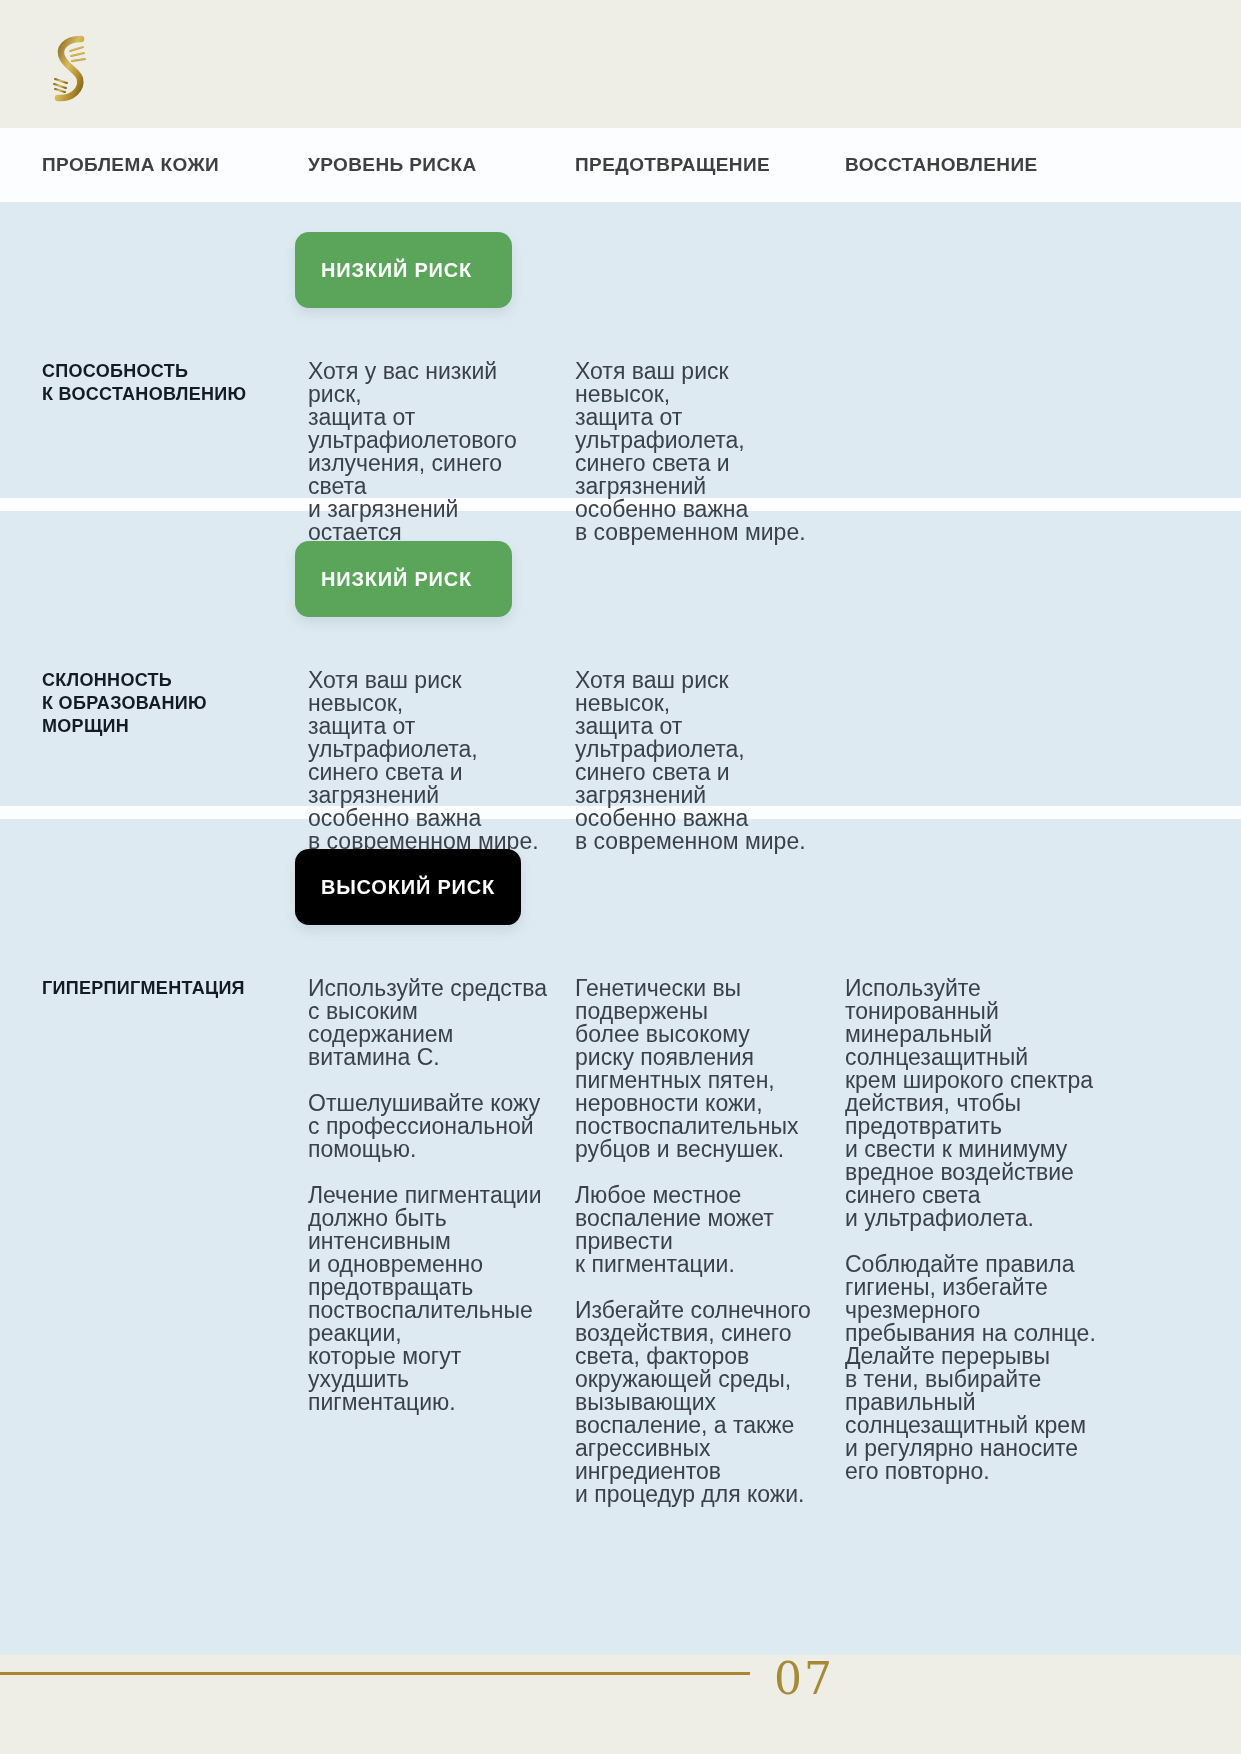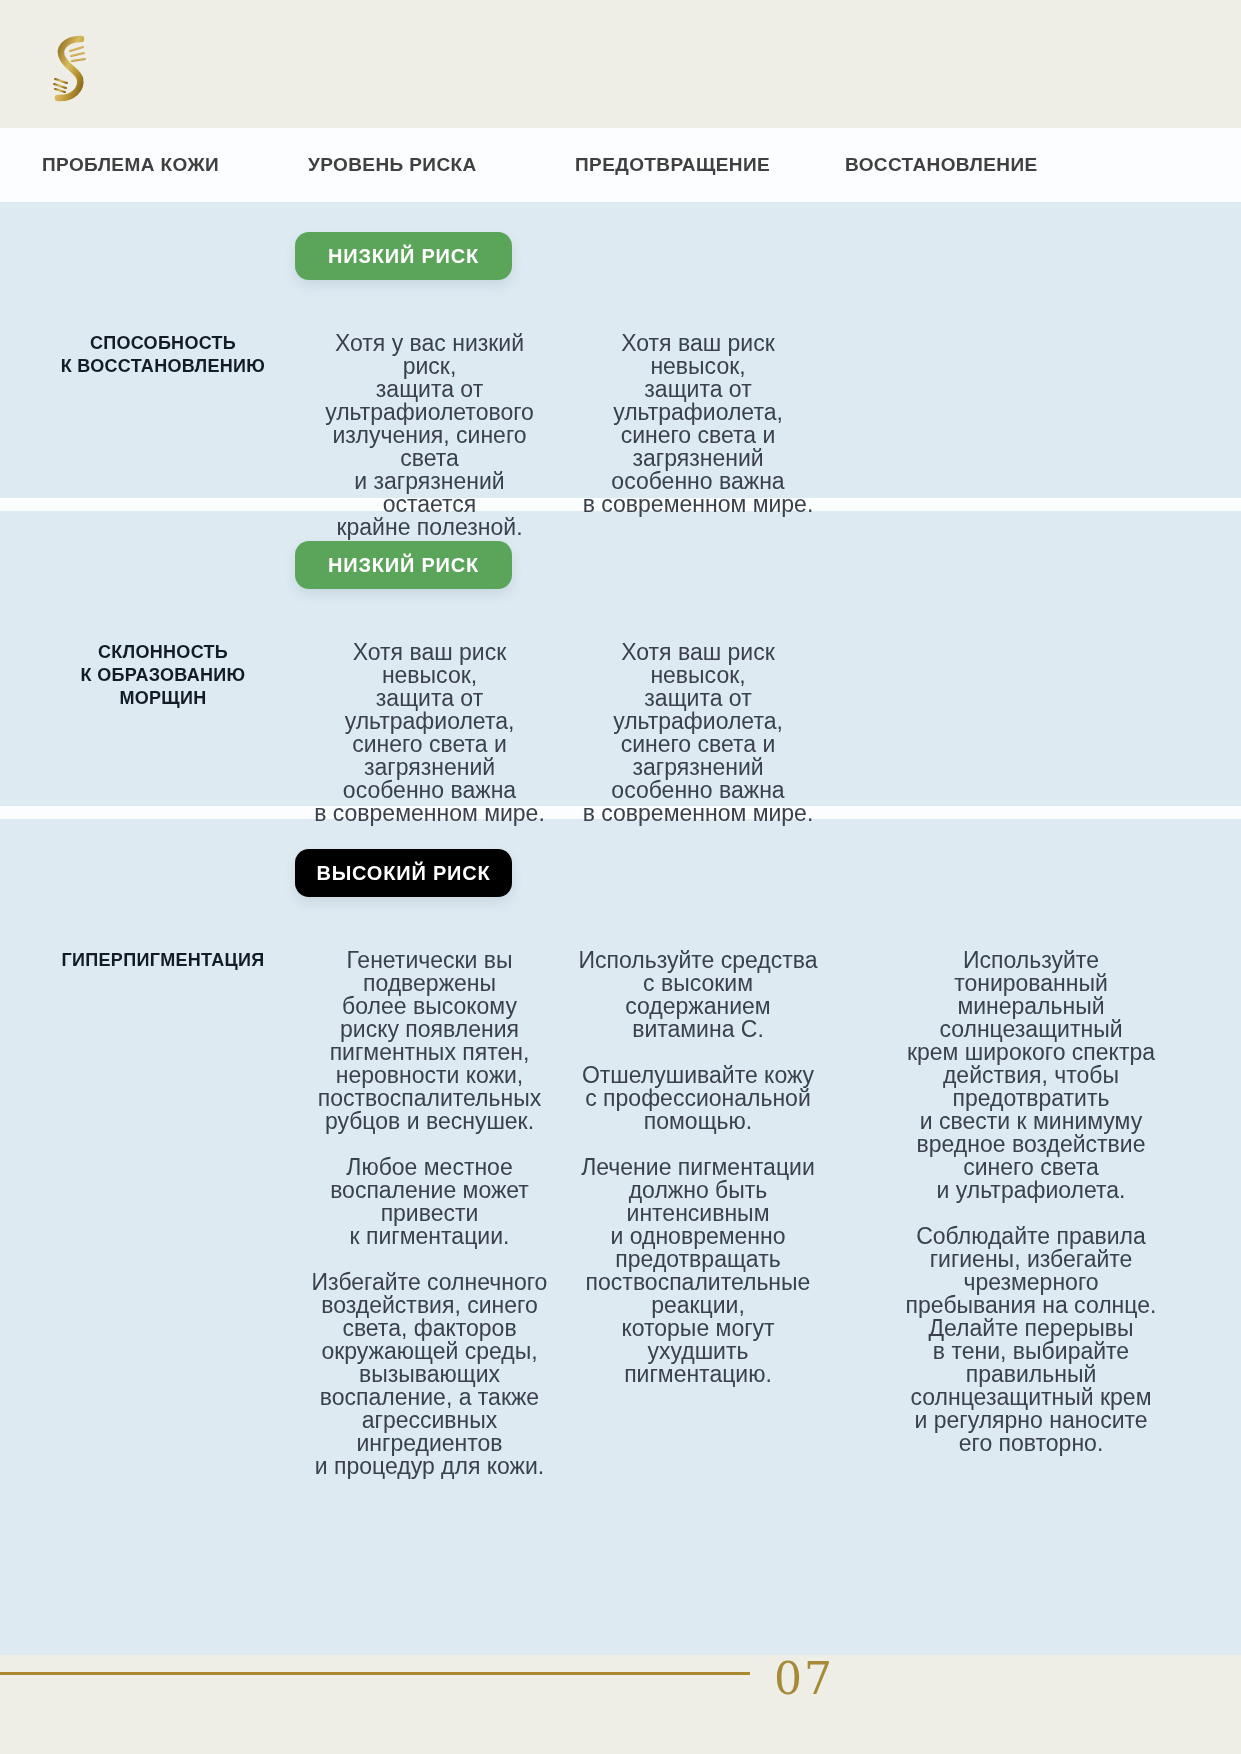--- a/index.html
+++ b/index.html
@@ -32,29 +32,29 @@
   }
 
   .card { background:#DEEAF2; padding-top:30px; }
   .card + .card { margin-top:13px; }
   .card-1 { height:296px; }
   .card-2 { height:295px; }
   .card-3 { height:836px; }
 
   .badge-wrap { padding-left:295px; margin-bottom:52px; }
   .badge {
-    display:inline-flex; align-items:center; justify-content:center;
-    min-width:217px; height:48px; border-radius:14px; padding:0 18px;
+    display:inline-flex; align-items:center; 
+    min-width:217px; height:76px; border-radius:14px; padding:0 26px;
     box-shadow:0 6px 12px rgba(60,90,110,.12);
   }
   .badge span {
     color:#FFFFFF; font-size:20px; font-weight:bold; letter-spacing:.8px;
   }
 
-  .cell { white-space:pre-line; padding-right:24px;text-align:center; }
+  .cell { white-space:pre-line; padding-right:24px; }
   .problem {
     font-size:18px; font-weight:bold; color:#131B26;
     line-height:23px; letter-spacing:.3px;
   }
   .bodytext {
     font-size:23px; color:#3A414D; line-height:23px;
   }
 
   
   .footer { position:relative; height:110px; }
@@ -153,20 +153,36 @@
   </section>
 
   <section class="card card-3">
     <div class="badge-wrap">
       <div class="badge" style="background-color: #000000;">
         <span>ВЫСОКИЙ РИСК</span>
       </div>
     </div>
     <div class="grid-row">
       <div class="cell problem">ГИПЕРПИГМЕНТАЦИЯ</div>
+      <div class="cell bodytext">Используйте средства
+с высоким содержанием
+витамина C.
+
+Отшелушивайте кожу
+с профессиональной
+помощью.
+
+Лечение пигментации
+должно быть интенсивным
+и одновременно
+предотвращать
+поствоспалительные
+реакции,
+которые могут
+ухудшить пигментацию.</div>
       <div class="cell bodytext">Генетически вы
 подвержены
 более высокому
 риску появления
 пигментных пятен,
 неровности кожи,
 поствоспалительных
 рубцов и веснушек.
 
 Любое местное
@@ -176,36 +192,20 @@
 
 Избегайте солнечного
 воздействия, синего
 света, факторов
 окружающей среды,
 вызывающих
 воспаление, а также
 агрессивных
 ингредиентов
 и процедур для кожи.</div>
-      <div class="cell bodytext">Используйте средства
-с высоким содержанием
-витамина C.
-
-Отшелушивайте кожу
-с профессиональной
-помощью.
-
-Лечение пигментации
-должно быть интенсивным
-и одновременно
-предотвращать
-поствоспалительные
-реакции,
-которые могут
-ухудшить пигментацию.</div>
       <div class="cell bodytext">Используйте
 тонированный
 минеральный
 солнцезащитный
 крем широкого спектра
 действия, чтобы
 предотвратить
 и свести к минимуму
 вредное воздействие
 синего света

